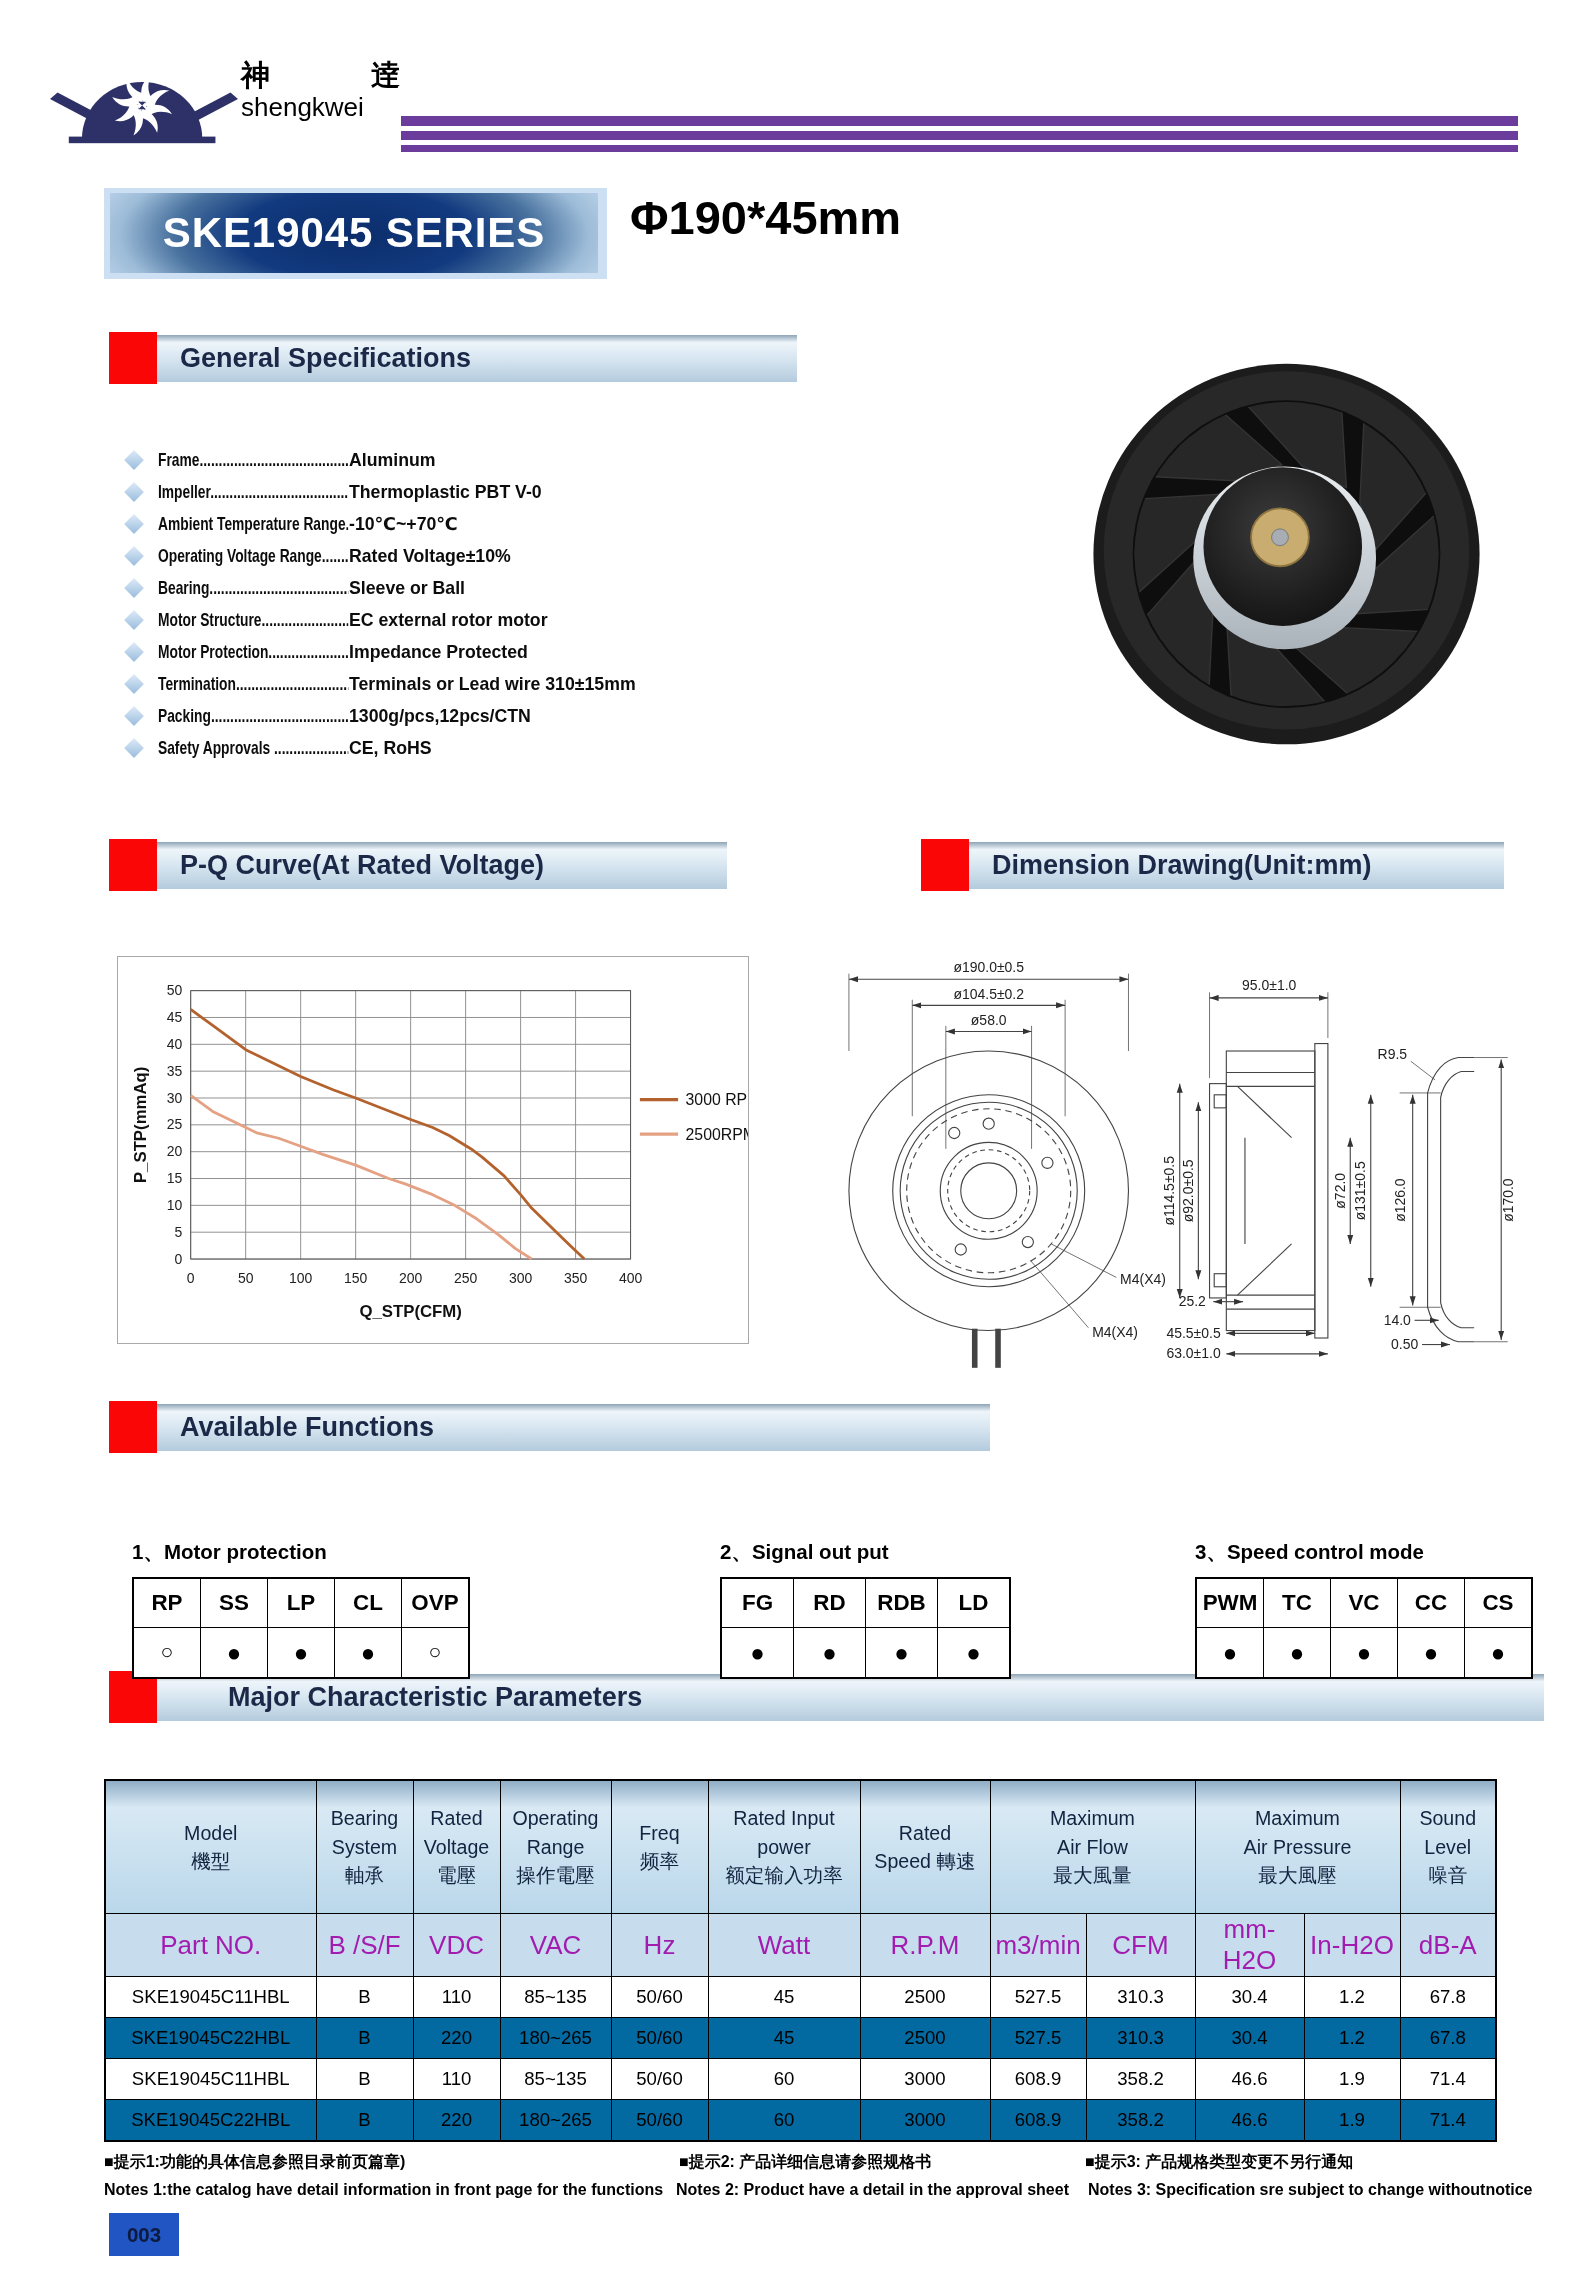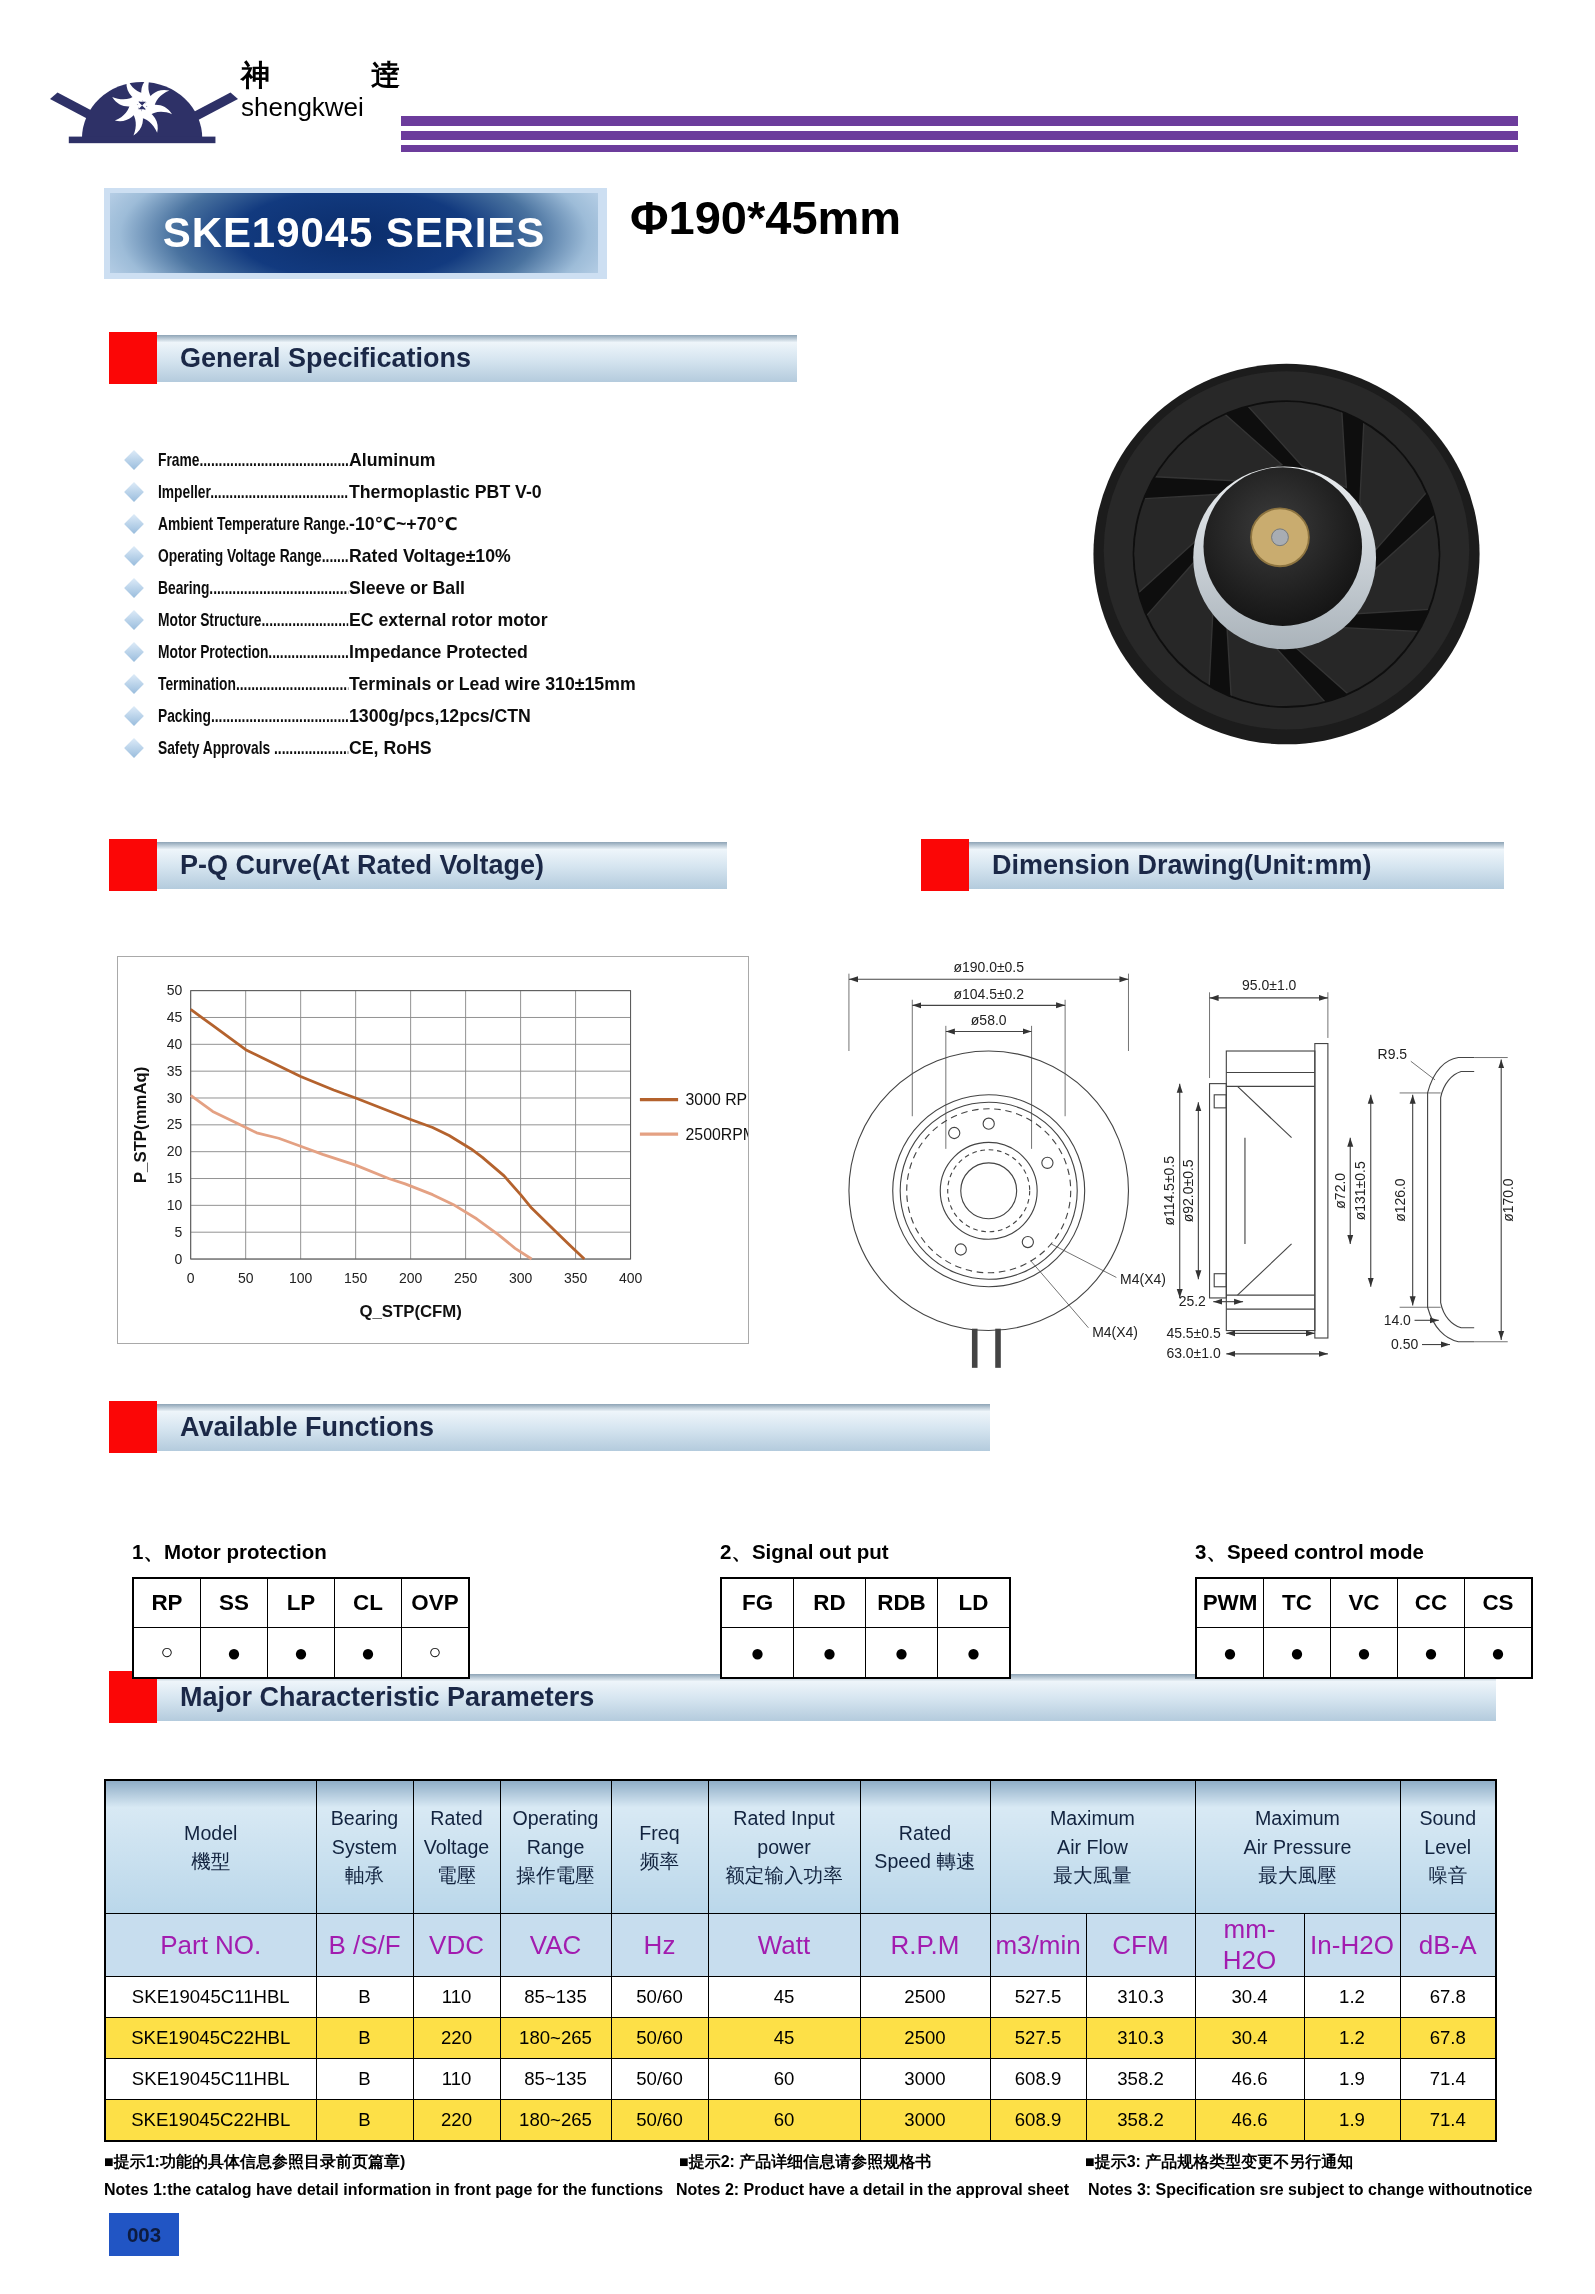--- a/index.html
+++ b/index.html
@@ -27,21 +27,21 @@
   #phi-text{left:630px;top:190px;font-size:47px;font-weight:800;white-space:nowrap;}
 
   
   .sec{height:47px;background:linear-gradient(180deg,#8ea4b6 0%,#eef5fa 16%,#d6e5f0 52%,#b4cbdd 100%);}
   .sec .red{position:absolute;left:0;top:-2.8px;width:48px;height:52px;background:#fb0606;}
   .sec .t{display:block;padding-left:71px;line-height:47px;font-size:27px;font-weight:800;color:#1b2847;white-space:nowrap;}
   #sec-general{left:109px;top:335px;width:688px;}
   #sec-pq{left:109px;top:842px;width:618px;}
   #sec-dim{left:921px;top:842px;width:583px;}
   #sec-func{left:109px;top:1404px;width:881px;}
-  #sec-param{left:109px;top:1674px;width:1387px;}
+  #sec-param{left:109px;top:1674px;width:1387px;padding-left:48px;}
 
   
   #spec-list{left:127px;top:444px;}
   .spec-row{display:flex;align-items:center;height:32px;}
   .spec-bullet{width:14px;height:14px;margin-right:17px;flex:none;transform:rotate(45deg);
     background:linear-gradient(135deg,#ddebf8,#9abddd);}
   .spec-label{font-size:17.7px;font-weight:bold;color:#0c0c0c;white-space:nowrap;overflow:hidden;
     width:244px;transform:scaleX(.78);transform-origin:0 50%;margin-right:-53px;flex:none;}
   .spec-value{font-size:17.7px;font-weight:bold;color:#0c0c0c;white-space:nowrap;}
 
@@ -60,21 +60,21 @@
   .fd{height:47px;font-size:24px;}
   .fd.open{font-size:21.4px;}
 
   
   #param-table{position:absolute;left:104px;top:1779px;border-collapse:collapse;border:2.8px solid #000;table-layout:fixed;}
   #param-table td{border:1.9px solid #000;text-align:center;vertical-align:middle;padding:0 1.9px;}
   .pgroup td{height:132px;font-size:19.6px;color:#12233f;line-height:1.45;
     background:linear-gradient(180deg,#8fadc6 0%,#d8e9f4 20%,#bad7ea 100%);}
   .punits td{height:42px;font-size:26px;background:#c7ddee;color:#a21caf;}
   .pdata td{height:40px;font-size:18.6px;background:#fff;}
-  .pdata.alt td{background:#fde047;}
+  .pdata.alt td{background:#0369a1;}
 
   
   #note-line1{left:104px;top:2122px;font-size:16px;font-weight:bold;white-space:nowrap;}
   #note-line1 .red-sq{color:#e80000;}
   #tips-row{left:104px;top:2152px;width:1454px;height:22.4px;}
   #notes-row{left:104px;top:2181px;width:1454px;height:22.4px;}
   #tips-row span,#notes-row span{position:absolute;top:0;font-size:16px;font-weight:bold;white-space:nowrap;}
   #page-num{left:109px;top:2213px;width:70px;height:43px;background:#2155c4;display:flex;align-items:center;
     justify-content:center;font-size:20.5px;font-weight:800;color:#0d1b3f;}
 </style>

